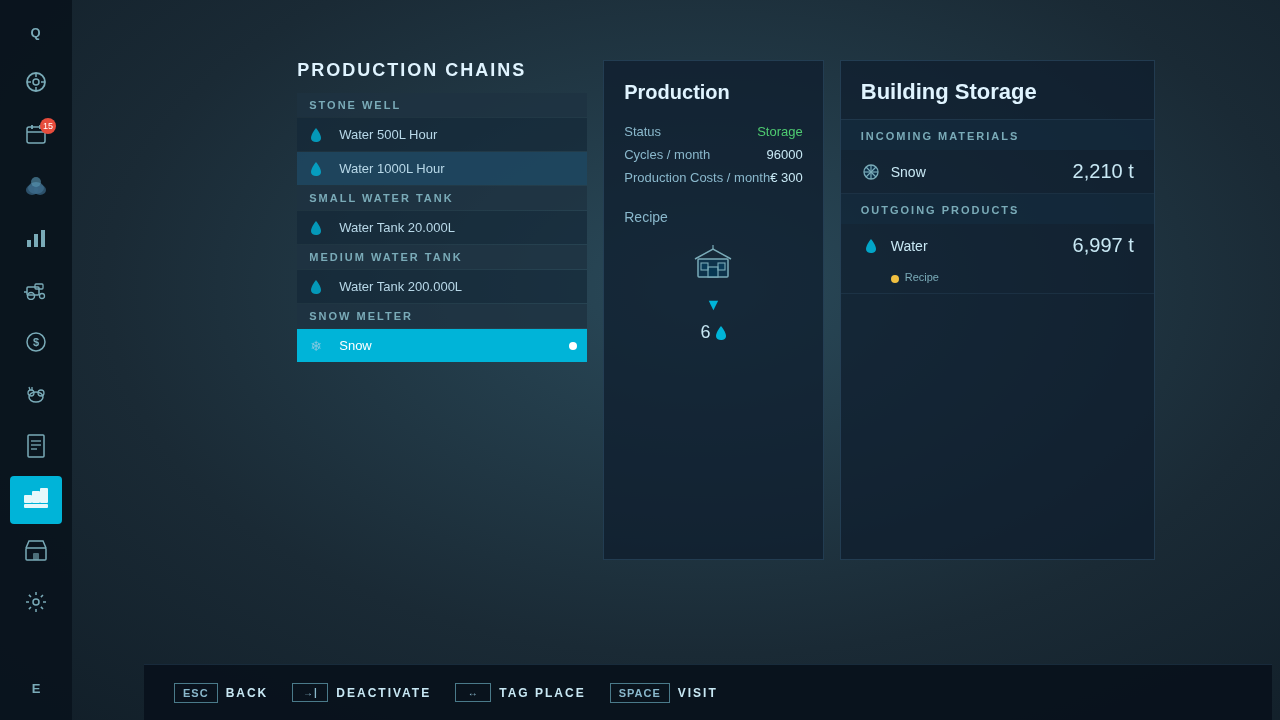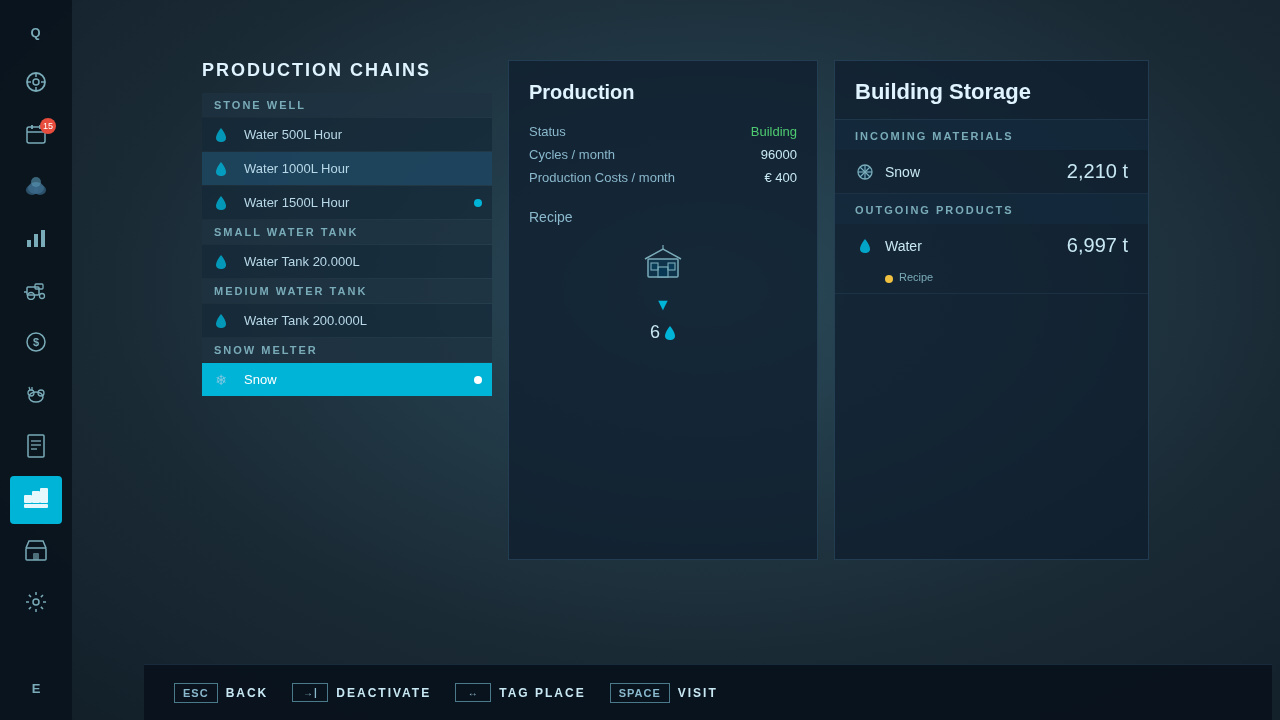--- a/index.html
+++ b/index.html
@@ -76,20 +76,21 @@
     
     .main-content {
       position: absolute;
       left: 72px;
       top: 0;
       right: 0;
       bottom: 0;
       display: flex;
       flex-direction: column;
       z-index: 5;
+      align-items: center;
     }
 
     
     .panels-area {
       flex: 1;
       display: flex;
       align-items: flex-start;
       padding: 60px 30px 20px 130px;
       gap: 16px;
     }
@@ -493,29 +494,20 @@
           <span>Water 500L Hour</span>
         </div>
         <div class="chain-item highlighted">
           <span class="water-icon">
             <svg width="12" height="16" viewBox="0 0 12 16" fill="none">
                 <path d="M6 1 C6 1 1 7 1 11 C1 13.8 3.2 15 6 15 C8.8 15 11 13.8 11 11 C11 7 6 1 6 1Z" fill="#00b4d8" opacity="0.8"></path>
               </svg>
           </span>
           <span>Water 1000L Hour</span>
         </div>
-        <div class="chain-item">
-          <span class="water-icon">
-            <svg width="12" height="16" viewBox="0 0 12 16" fill="none">
-                <path d="M6 1 C6 1 1 7 1 11 C1 13.8 3.2 15 6 15 C8.8 15 11 13.8 11 11 C11 7 6 1 6 1Z" fill="#00b4d8" opacity="0.8"></path>
-              </svg>
-          </span>
-          <span>Water 1500L Hour</span>
-          <div class="dot"></div>
-        </div>
 
         <div class="chain-group-header">SMALL WATER TANK</div>
         <div class="chain-item">
           <span class="water-icon">
             <svg width="12" height="16" viewBox="0 0 12 16" fill="none">
                 <path d="M6 1 C6 1 1 7 1 11 C1 13.8 3.2 15 6 15 C8.8 15 11 13.8 11 11 C11 7 6 1 6 1Z" fill="#00b4d8" opacity="0.8"></path>
               </svg>
           </span>
           <span>Water Tank 20.000L</span>
         </div>
@@ -538,29 +530,29 @@
         </div>
 
       </div>
     </div>
 
     <div class="production-panel">
       <div class="production-title">Production</div>
 
       <div class="production-stat">
         <span>Status</span>
-        <span class="value running">Building</span>
+        <span class="value running">Storage</span>
       </div>
       <div class="production-stat">
         <span>Cycles / month</span>
         <span class="value">96000</span>
       </div>
       <div class="production-stat">
         <span>Production Costs / month</span>
-        <span class="value">€ 400</span>
+        <span class="value">€ 300</span>
       </div>
 
       <div class="recipe-section">
         <div class="recipe-title">Recipe</div>
         <div class="recipe-visual">
           <div class="recipe-building-icon">
             <svg width="40" height="36" viewBox="0 0 40 36" fill="none">
               <rect x="5" y="14" width="30" height="18" rx="1" stroke="#7aabb8" stroke-width="1.5" fill="rgba(0,80,120,0.3)"></rect>
               <path d="M2 14 L20 4 L38 14" stroke="#7aabb8" stroke-width="1.5" fill="none"></path>
               <rect x="15" y="22" width="10" height="10" stroke="#7aabb8" stroke-width="1.2" fill="rgba(0,60,90,0.5)"></rect>

